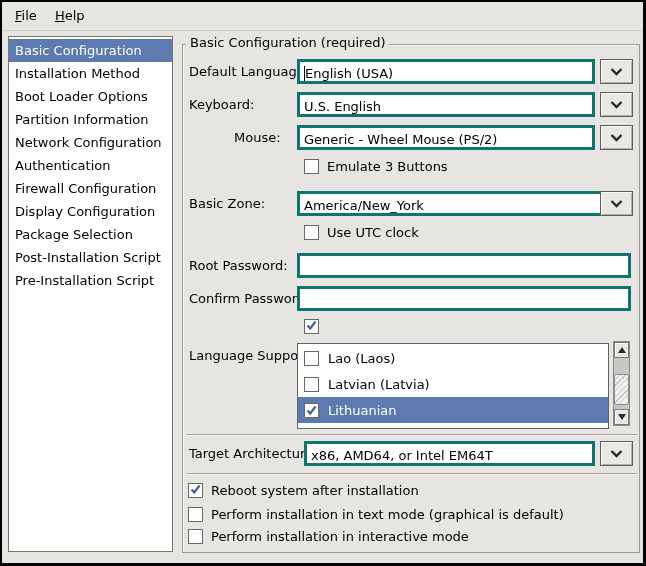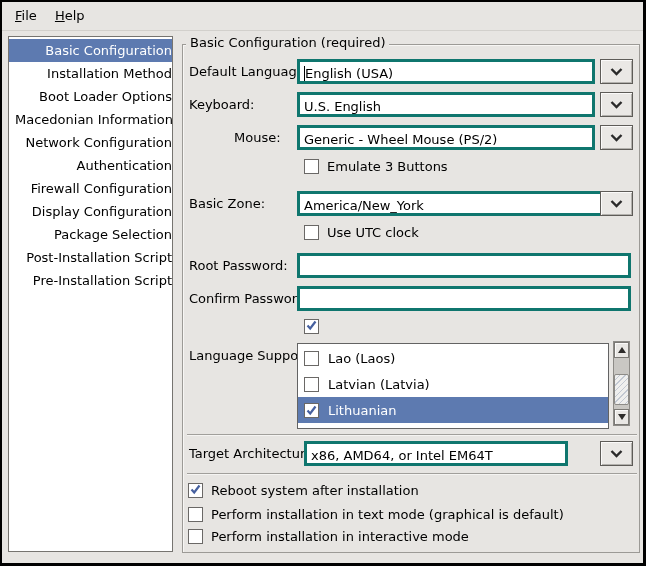--- a/index.html
+++ b/index.html
@@ -14,21 +14,21 @@
   }
 
   
   .menubar { position:absolute; left:0; top:0; right:0; height:29px;
     background:#e7e5e2; border-bottom:1px solid #d2d0cc; padding-left:6px; }
   .menu-item { display:inline-block; height:28px; line-height:28px; padding:0 7px; cursor:default; }
   .menu-item::first-letter { text-decoration:underline; }
 
   
   .sidebar { position:absolute; left:6px; top:34px; width:165px; height:516px;
-    background:#fff; border:1px solid #767470; padding-top:2px;text-align:right; }
+    background:#fff; border:1px solid #767470; padding-top:2px; }
   .side-item { height:23px; line-height:23px; padding-left:6px; white-space:nowrap; overflow:hidden; }
   .side-item.selected { background:#5d7ab0; color:#fff; }
 
   
   .groupbox { position:absolute; left:180px; top:42px; width:458px; height:509px;
     border:1px solid #9c9a96; box-shadow:inset 1px 1px 0 #f7f6f4; }
   .group-title { position:absolute; left:3px; top:-10px; background:#e7e5e2; padding:0 4px; }
 
   .lbl { position:absolute; left:6px; height:25px; line-height:25px; white-space:nowrap; }
 
@@ -79,21 +79,21 @@
 
   <div class="menubar">
     <span class="menu-item">File</span>
     <span class="menu-item">Help</span>
   </div>
 
   <div class="sidebar">
     <div class="side-item selected">Basic Configuration</div>
     <div class="side-item">Installation Method</div>
     <div class="side-item">Boot Loader Options</div>
-    <div class="side-item">Macedonian Information</div>
+    <div class="side-item">Partition Information</div>
     <div class="side-item">Network Configuration</div>
     <div class="side-item">Authentication</div>
     <div class="side-item">Firewall Configuration</div>
     <div class="side-item">Display Configuration</div>
     <div class="side-item">Package Selection</div>
     <div class="side-item">Post-Installation Script</div>
     <div class="side-item">Pre-Installation Script</div>
   </div>
 
   <div class="groupbox">
@@ -178,21 +178,21 @@
         </div>
       <div class="sb-thumb"></div>
       <div class="sb-btn sb-down">
           <span class="tri-down"></span>
         </div>
     </div>
 
     <div class="hsep" style="top:389px;"></div>
 
     <span class="lbl" style="top:396px;">Target Architecture:</span>
-    <div class="entry" style="left:121px; top:396px; width:264px;"><span>x86, AMD64, or Intel EM64T</span></div>
+    <div class="entry" style="left:121px; top:396px; width:291px;"><span>x86, AMD64, or Intel EM64T</span></div>
     <div class="combo-btn" style="left:417px; top:396px;">
       <span><svg width="13" height="8" viewBox="0 0 13 8">
             <path d="M1.5 1 L6.5 6 L11.5 1" fill="none" stroke="#2a2a2a" stroke-width="2.4"></path>
           </svg></span>
     </div>
 
     <div class="hsep" style="top:428px;"></div>
 
     <span class="cb" style="left:5px; top:438px;">
       <span><svg width="11" height="11" viewBox="0 0 11 11">

